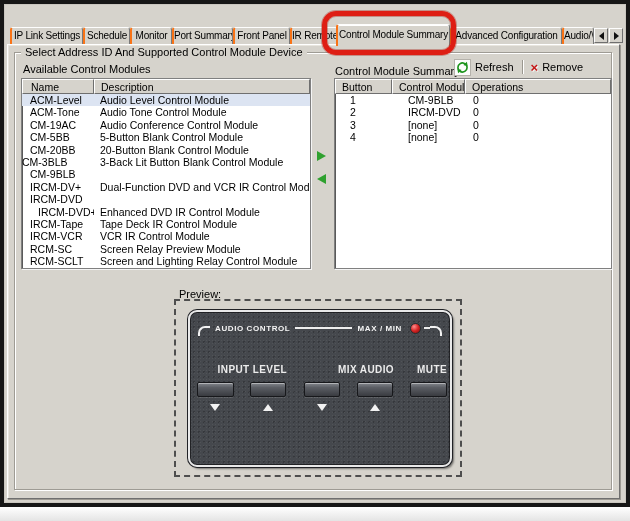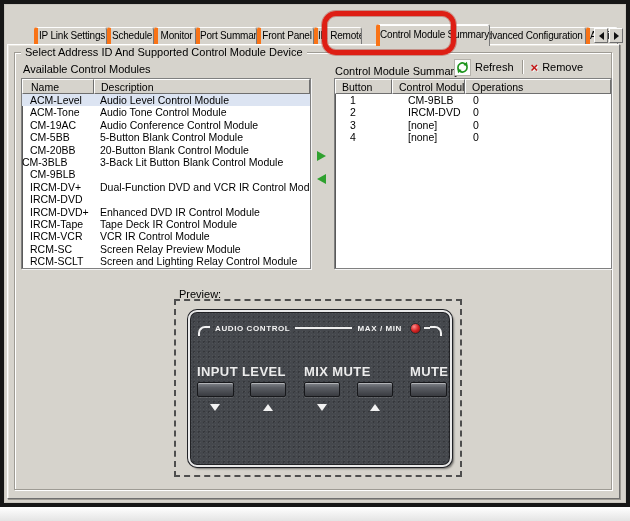--- a/index.html
+++ b/index.html
@@ -6,24 +6,24 @@
   .shot{position:relative;width:630px;height:521px;background:#fff;overflow:hidden;
         font-family:"Liberation Sans",sans-serif;color:#000;}
   .win{position:absolute;left:0;top:0;width:630px;height:507px;background:#d6d3cc;
        box-shadow:inset 0 0 0 4px #161616, inset 0 0 0 5px #c9c6bf;}
   .footer{position:absolute;left:0;top:507px;width:630px;height:14px;
           background:linear-gradient(#ffffff,#e4e4e4);}
 
   
   .tabbar{position:absolute;left:0;top:0;width:630px;height:46px;}
   .tab{position:absolute;top:27px;height:17px;box-sizing:border-box;
-       background:#d6d3cc;border-left:4px solid #f97316;border-top:1px solid #fdfdfd;
+       background:#d6d3cc;border-left:2px solid #f97316;border-top:1px solid #fdfdfd;
        border-right:1px solid #7a7a7a;border-radius:3px 3px 0 0;
        font-size:10px;letter-spacing:-0.2px;text-align:center;line-height:16px;
-       overflow:hidden;white-space:nowrap;z-index:2;margin-left:24px;}
+       overflow:hidden;white-space:nowrap;z-index:2;}
   .tab.sel{top:24px;height:22px;z-index:6;line-height:20px;
            box-shadow:inset 0 1px 0 #ffffff;}
   .tabscroll{position:absolute;top:28px;width:14px;height:15px;box-sizing:border-box;
              background:#d6d3cc;border:1px solid;border-color:#fdfdfd #6f6f6f #6f6f6f #fdfdfd;
              display:flex;align-items:center;justify-content:center;z-index:2;}
   .tri-l{width:0;height:0;border-top:4px solid transparent;border-bottom:4px solid transparent;
          border-right:5px solid #111;}
   .tri-r{width:0;height:0;border-top:4px solid transparent;border-bottom:4px solid transparent;
          border-left:5px solid #111;}
 
@@ -82,43 +82,43 @@
   .elbow-l{width:10px;height:8px;border-left:2px solid #f2f2f2;border-top:2px solid #f2f2f2;
            border-top-left-radius:7px;align-self:flex-start;margin-top:4px;}
   .elbow-r{width:10px;height:8px;border-right:2px solid #f2f2f2;border-top:2px solid #f2f2f2;
            border-top-right-radius:7px;align-self:flex-start;margin-top:4px;}
   .ptitle{color:#f4f4f4;font-size:8px;font-weight:bold;letter-spacing:.6px;padding:0 5px;white-space:nowrap;}
   .pline{flex:1;height:2px;background:#ededed;}
   .pline.short{flex:0 0 6px;}
   .led{width:9px;height:9px;border-radius:50%;margin:0 3px;
        background:radial-gradient(circle at 35% 30%, #ff8d8d, #d42222 50%, #7d0e0e 100%);
        border:1px solid #2b2b2e;}
-  .grplabel{position:absolute;top:52px;color:#ececec;font-size:13px;font-weight:bold;
-            letter-spacing:.4px;text-align:left;white-space:nowrap;}
+  .grplabel{position:absolute;top:52px;color:#ececec;font-size:10px;font-weight:bold;
+            letter-spacing:.4px;text-align:right;white-space:nowrap;}
   .pbtn{position:absolute;top:70px;height:15px;box-sizing:border-box;border:1px solid #17181b;border-radius:2px;
         background:linear-gradient(180deg,#83868c 0%,#5b5e64 35%,#393b40 100%);
         box-shadow:inset 0 1px 0 rgba(255,255,255,.4), 0 1px 0 rgba(255,255,255,.12);}
   .ptri{position:absolute;top:92px;width:0;height:0;}
   .ptri.down{border-left:5px solid transparent;border-right:5px solid transparent;border-top:7px solid #f2f2f2;}
   .ptri.up{border-left:5px solid transparent;border-right:5px solid transparent;border-bottom:7px solid #f2f2f2;}
 </style>
 </head>
 <body>
 
 <div class="shot">
   <div class="win">
 
     <div class="tabbar">
       <div class="tab" style="left:10px;width:73px">IP Link Settings</div>
       <div class="tab" style="left:83px;width:47px">Schedule</div>
       <div class="tab" style="left:130px;width:42px">Monitor</div>
       <div class="tab" style="left:172px;width:61px">Port Summary</div>
       <div class="tab" style="left:233px;width:57px">Front Panel</div>
       <div class="tab" style="left:290px;width:48px">IR Remote</div>
-      <div class="tab sel" style="left:352px;width:114px">Control Module Summary</div>
+      <div class="tab sel" style="left:336px;width:114px">Control Module Summary</div>
       <div class="tab" style="left:450px;width:112px">Advanced Configuration</div>
       <div class="tab" style="left:562px;width:32px">Audio/\</div>
       <div class="tabscroll" style="left:594px">
         <span class="tri-l"></span>
       </div>
       <div class="tabscroll" style="left:609px">
         <span class="tri-r"></span>
       </div>
     </div>
 
@@ -164,21 +164,21 @@
           <div class="c" style="width:72px;padding-left:8px">CM-9BLB</div>
         </div>
         <div class="lrow">
           <div class="c" style="width:72px;padding-left:8px">IRCM-DV+</div>
           <div class="c" style="flex:1;padding-left:6px">Dual-Function DVD and VCR IR Control Module</div>
         </div>
         <div class="lrow">
           <div class="c" style="width:72px;padding-left:8px">IRCM-DVD</div>
         </div>
         <div class="lrow">
-          <div class="c" style="width:72px;padding-left:8px">IRCM-DVD+</div>
+          <div class="c" style="width:72px;padding-left:16px">IRCM-DVD+</div>
           <div class="c" style="flex:1;padding-left:6px">Enhanced DVD IR Control Module</div>
         </div>
         <div class="lrow">
           <div class="c" style="width:72px;padding-left:8px">IRCM-Tape</div>
           <div class="c" style="flex:1;padding-left:6px">Tape Deck IR Control Module</div>
         </div>
         <div class="lrow">
           <div class="c" style="width:72px;padding-left:8px">IRCM-VCR</div>
           <div class="c" style="flex:1;padding-left:6px">VCR IR Control Module</div>
         </div>
@@ -252,21 +252,21 @@
             <span class="elbow-l"></span>
             <span class="ptitle">AUDIO CONTROL</span>
             <span class="pline"></span>
             <span class="ptitle">MAX / MIN</span>
             <span class="led"></span>
             <span class="pline short"></span>
             <span class="elbow-r"></span>
           </div>
 
           <span class="grplabel" style="left:7px;width:90px">INPUT LEVEL</span>
-          <span class="grplabel" style="left:114px;width:90px">MIX MUTE</span>
+          <span class="grplabel" style="left:114px;width:90px">MIX AUDIO</span>
           <span class="grplabel" style="left:220px;width:37px">MUTE</span>
 
           <div class="pbtn" style="left:7px;width:37px"></div>
           <div class="pbtn" style="left:60px;width:36px"></div>
           <div class="pbtn" style="left:114px;width:36px"></div>
           <div class="pbtn" style="left:167px;width:36px"></div>
           <div class="pbtn" style="left:220px;width:37px"></div>
 
           <span class="ptri down" style="left:20px"></span>
           <span class="ptri up" style="left:73px"></span>

